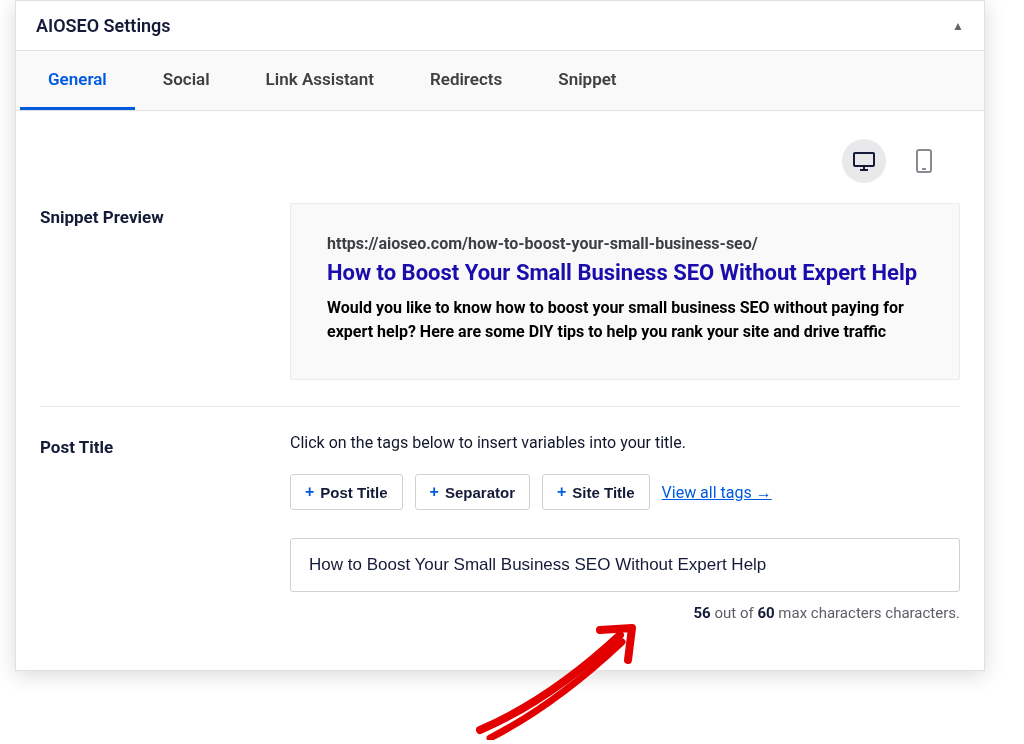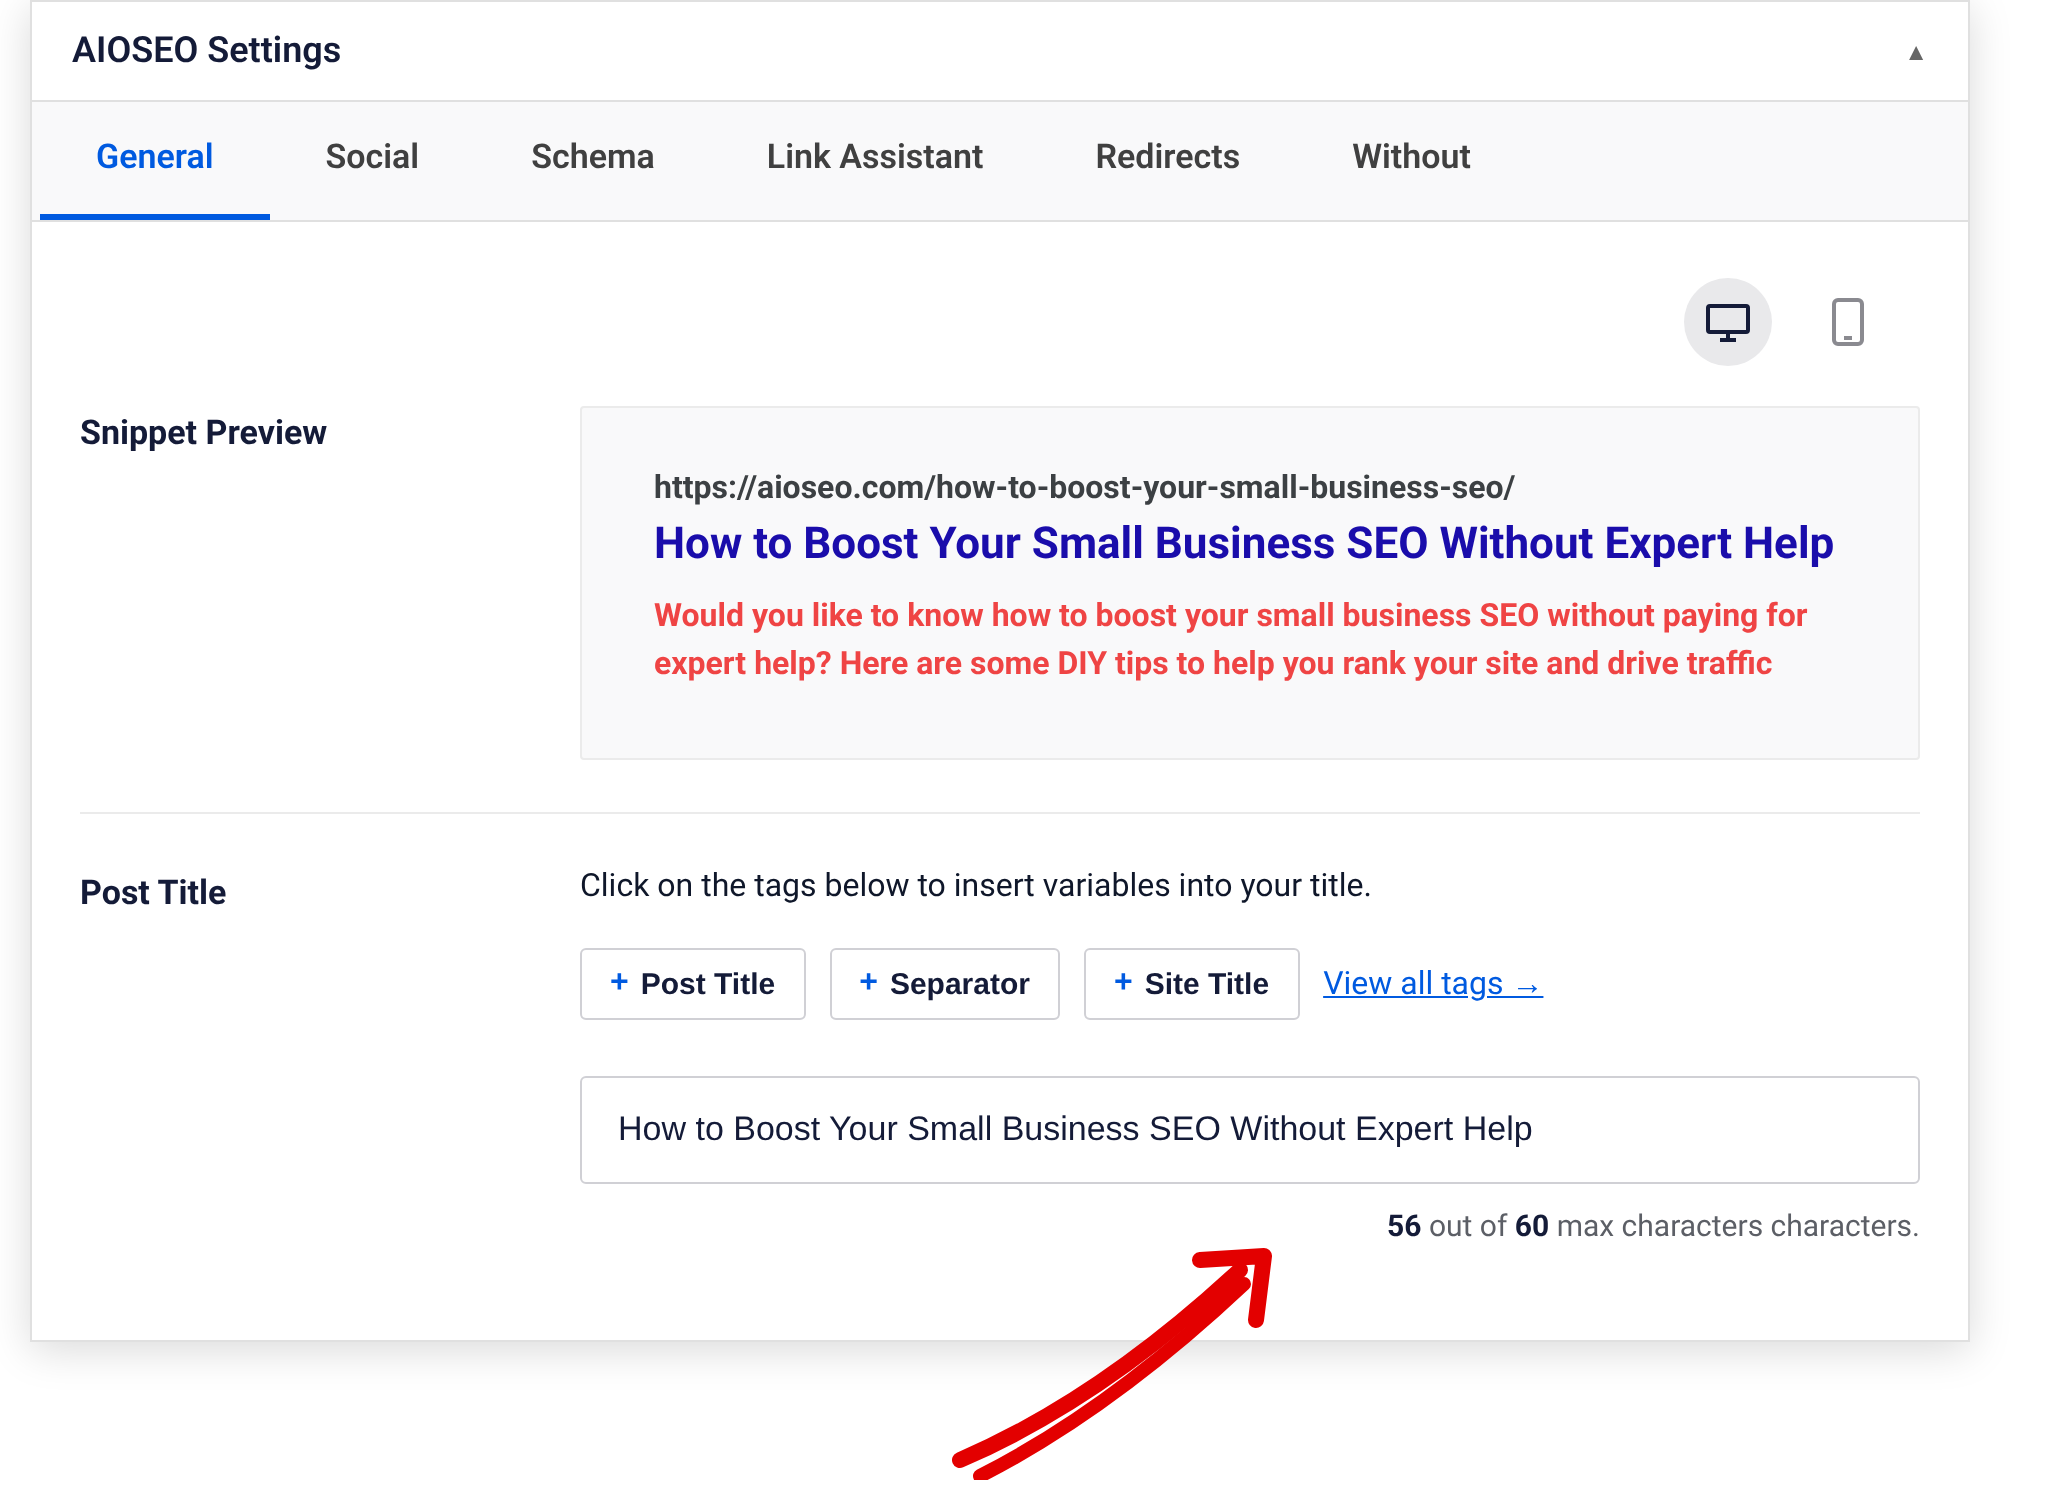--- a/index.html
+++ b/index.html
@@ -107,21 +107,21 @@
       margin-bottom: 6px;
     }
     .snippet-title {
       font-size: 22px;
       color: #1a0dab;
       margin-bottom: 8px;
       line-height: 1.3;
     }
     .snippet-desc {
       font-size: 16px;
-      color: #ef4444;
+      color: #000000;
       line-height: 1.55;
     }
     .divider {
       border: none;
       border-top: 1px solid #ebebeb;
       margin: 26px 0;
     }
     .help-text {
       font-size: 16px;
       color: #0f172a;
@@ -187,24 +187,23 @@
 
 <div class="panel">
   <div class="panel-header">
     <div class="panel-title">AIOSEO Settings</div>
     <div class="collapse-arrow">▲</div>
   </div>
 
   <div class="tabs">
     <div class="tab active">General</div>
     <div class="tab">Social</div>
-    <div class="tab">Schema</div>
     <div class="tab">Link Assistant</div>
     <div class="tab">Redirects</div>
-    <div class="tab">Without</div>
+    <div class="tab">Snippet</div>
   </div>
 
   <div class="content">
     <div class="device-toggle">
       <div class="device-btn active">
         <svg width="24" height="24" viewBox="0 0 24 24" fill="none" stroke="#141B38" stroke-width="2">
           <rect x="2" y="4" width="20" height="13" rx="1"></rect>
           <line x1="8" y1="21" x2="16" y2="21"></line>
           <line x1="12" y1="17" x2="12" y2="21"></line>
         </svg>

